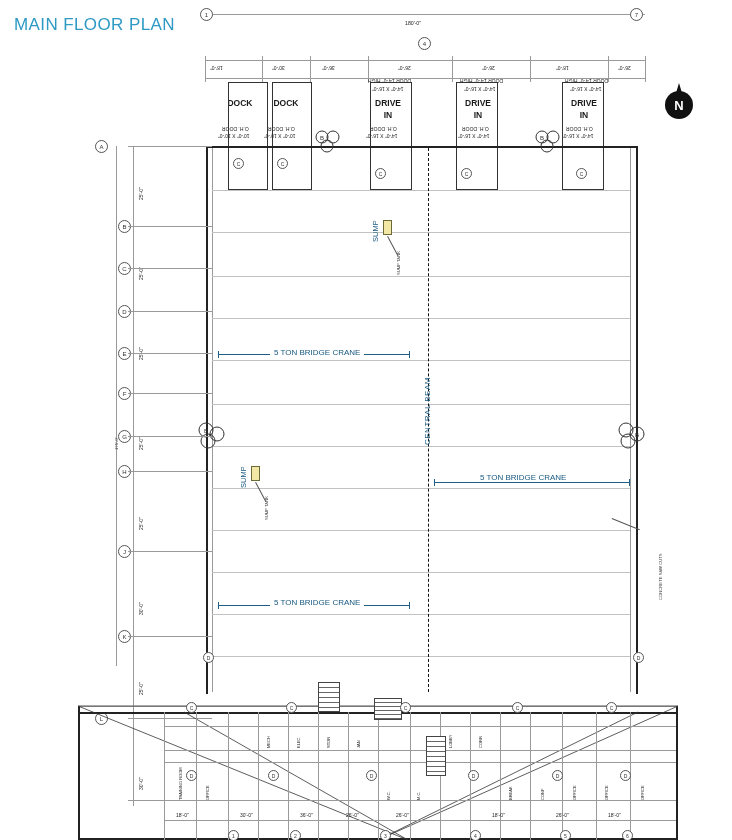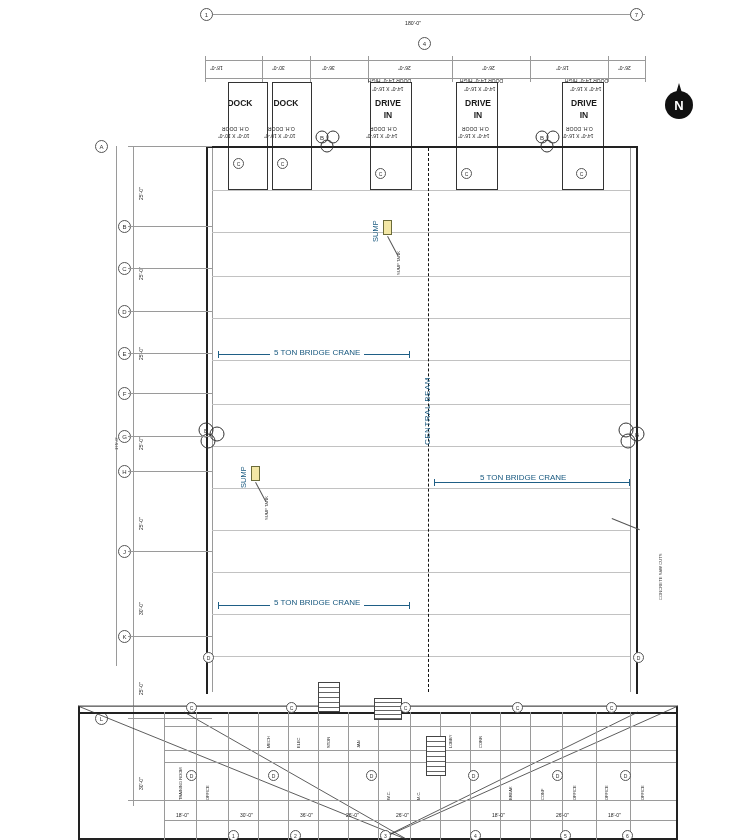--- a/index.html
+++ b/index.html
@@ -109,20 +109,21 @@
   .stair i {
     position: absolute; left: 0; right: 0; height: 1px; background: #666;
   }
   svg { display: block; }
 </style>
 </head>
 <body>
 
 <div id="sheet">
 
+  <div class="abs" id="plan-title">MAIN FLOOR PLAN</div>
 
   <div class="abs" id="compass">
     <svg width="38" height="42" viewBox="0 0 38 42">
       <circle cx="19" cy="23" r="14" fill="#111"></circle>
       <path d="M19 1 L25 21 L19 17 L13 21 Z" fill="#111"></path>
       <text x="19" y="28" font-size="13" fill="#fff" text-anchor="middle" font-family="Liberation Sans, sans-serif" font-weight="bold">N</text>
     </svg>
   </div>
 
   <div class="abs ln-h light" style="left:205px; top:14px; width:440px;"></div>

